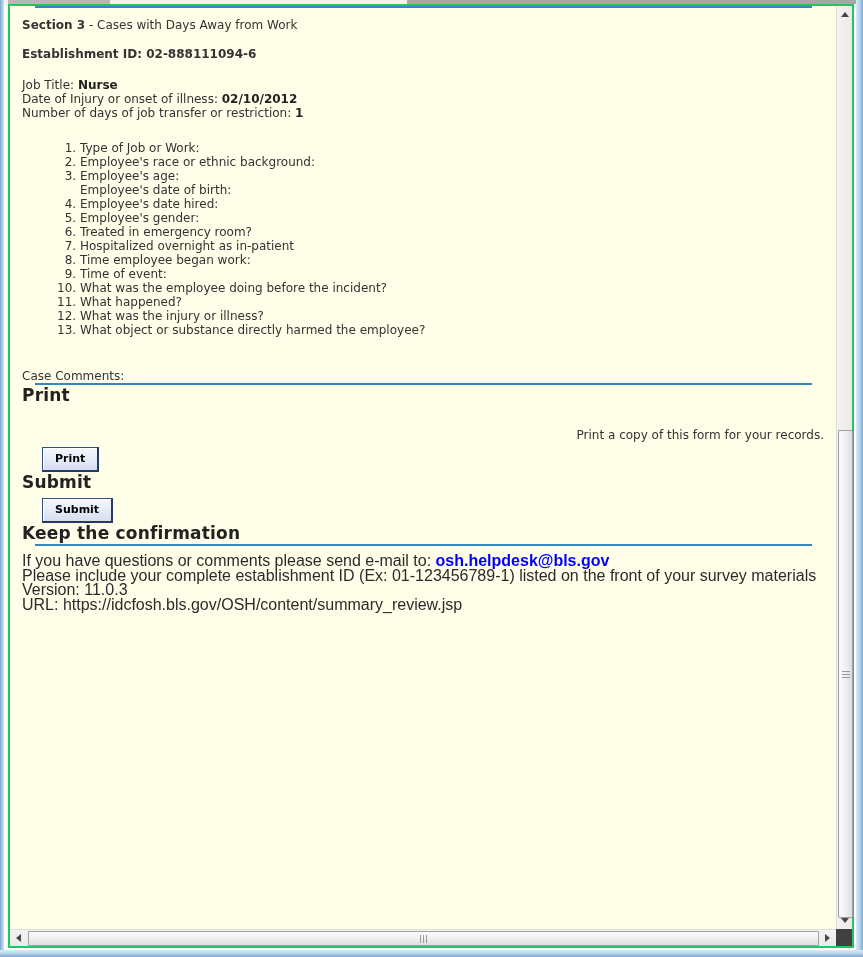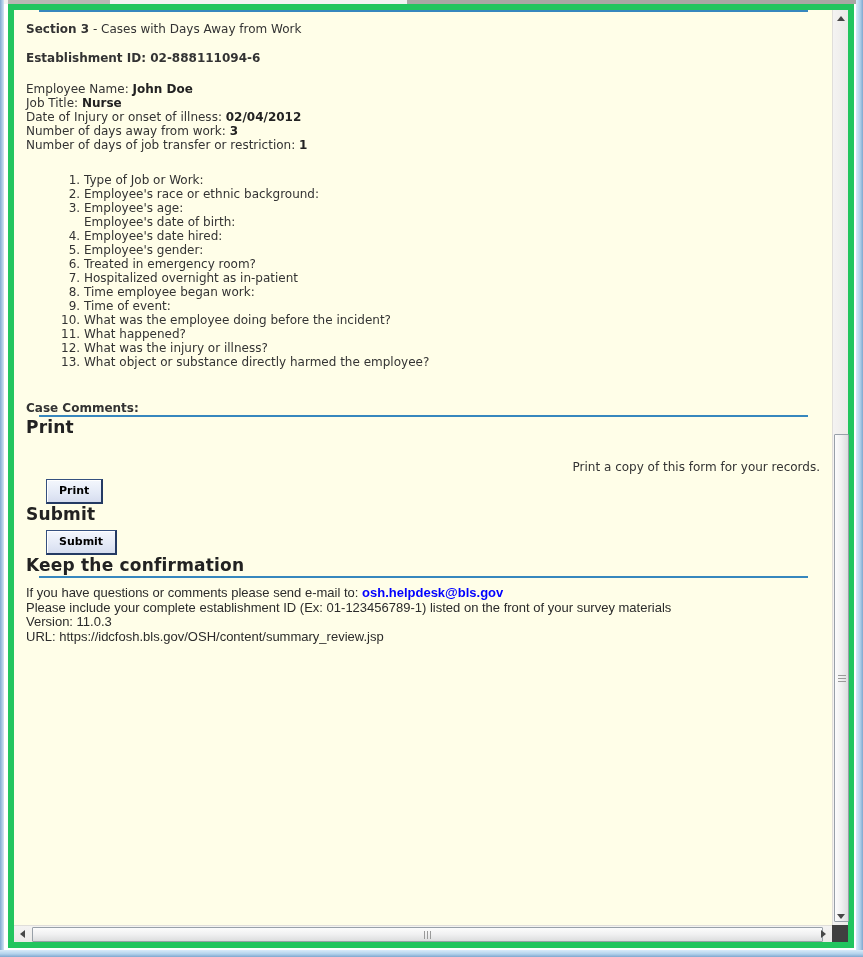--- a/index.html
+++ b/index.html
@@ -14,60 +14,60 @@
                  background:linear-gradient(to right,#d8eaf8 0%,#aecfe9 60%,#7fa7cf 100%); }
   .frame-bottom{ position:absolute; left:0; right:0; bottom:0; height:7px;
                  background:linear-gradient(to bottom,#d8eaf8 0%,#b3d3ec 55%,#7fa7cf 100%); }
   
   .chrome-top { position:absolute; left:4px; right:7px; top:0; height:4px; background:#f3f2f1; }
   .chrome-seg-a { position:absolute; left:4px;  top:0; width:102px; height:4px; background:#b9b7b3; }
   .chrome-seg-b { position:absolute; left:403px; top:0; right:0;    height:4px; background:#a9a7a4; }
   
   .doc-frame {
     position:absolute; left:8px; top:4px; right:9px; bottom:9px;
-    border:6px solid #22c55e; background:#404040;
+    border:2px solid #22c55e; background:#404040;
   }
   .content {
     position:absolute; left:0; top:0; right:16px; bottom:17px;
     background:#fffbe8; background:#fffee8; overflow:hidden;
     padding:0 12px; box-sizing:border-box;
     font-size:12px; line-height:14px; color:#333333;
   }
   hr.rule { border:none; border-top:2px solid #3787be; height:0; margin:0 12px 0 13px; }
   .rule-1 { margin-top:24px; }
   .rule-2 { margin-top:48px; }
   .rule-3 { margin-top:36px; }
   .section-line { margin:10px 0 0 0; }
   .estab-line   { margin:15px 0 0 0; font-weight:bold; }
   .fields { margin-top:17px; }
   .field-line b { color:#222; }
   ol.questions { margin:21px 0 0 0; padding:0 0 0 58px; }
   ol.questions li { margin:0; }
-  .case-comments { margin:32px 0 0 0; font-weight:bold; }
+  .case-comments { margin:32px 0 0 0; font-weight:normal; }
   h2.sec-heading {
     margin:0; font-size:17px; line-height:21px; font-weight:bold; color:#222222;
     letter-spacing:0.2px;
   }
   .h-print  { margin-top:26px; }
   .h-submit { margin-top:36px; }
   .h-keep   { margin-top:34px; }
   p.desc { margin:22px 0 0 0;text-align:right; }
   p.desc-keep { margin:21px 0 0 0; }
   .btn-row { margin:5px 0 0 20px; }
   .win-btn {
     font-family:"DejaVu Sans", sans-serif; font-size:11px; font-weight:bold; color:#000000;
     background:linear-gradient(to bottom,#f4f7fd 0%,#e3e9f6 60%,#d6ddef 100%);
     border:1px solid #35507f; border-right:2px solid #243a63; border-bottom:2px solid #243a63;
     box-shadow:inset 1px 1px 0 #ffffff;
     padding:4px 12px 5px 12px; min-width:52px; cursor:pointer;
   }
   .btn-submit { min-width:68px; }
   .footer {
     margin:8px 0 0 0; font-family:"Liberation Sans", sans-serif;
-    font-size:13px; line-height:14.5px; color:#2b2b2b;
+    font-size:16px; line-height:14.5px; color:#2b2b2b;
   }
   .email-link { color:#0000ff; font-weight:bold; text-decoration:none; cursor:pointer; }
   
   .v-scroll {
     position:absolute; top:0; right:0; bottom:17px; width:16px;
     background:linear-gradient(to right,#f4f3f2,#eceae8);
     border-left:1px solid #e0deda; box-sizing:border-box;
   }
   .h-scroll {
     position:absolute; left:0; right:16px; bottom:0; height:17px;
@@ -116,24 +116,22 @@
 
     <div class="content">
 
       <hr class="rule rule-1">
 
       <p class="section-line"><b>Section 3</b><span> - Cases with Days Away from Work</span></p>
 
       <p class="estab-line">Establishment ID: 02-888111094-6</p>
 
       <div class="fields">
-        <div class="field-line"><span>Employee Name: </span><b>John Doe</b></div>
         <div class="field-line"><span>Job Title: </span><b>Nurse</b></div>
-        <div class="field-line"><span>Date of Injury or onset of illness: </span><b>02/04/2012</b></div>
-        <div class="field-line"><span>Number of days away from work: </span><b>3</b></div>
+        <div class="field-line"><span>Date of Injury or onset of illness: </span><b>02/10/2012</b></div>
         <div class="field-line"><span>Number of days of job transfer or restriction: </span><b>1</b></div>
       </div>
 
       <ol class="questions">
         <li><span>Type of Job or Work:</span></li>
         <li><span>Employee's race or ethnic background:</span></li>
         <li><span>Employee's age:</span><br><span>Employee's date of birth:</span></li>
         <li><span>Employee's date hired:</span><br></li>
         <li><span>Employee's gender:</span></li>
         <li><span>Treated in emergency room?</span></li>

